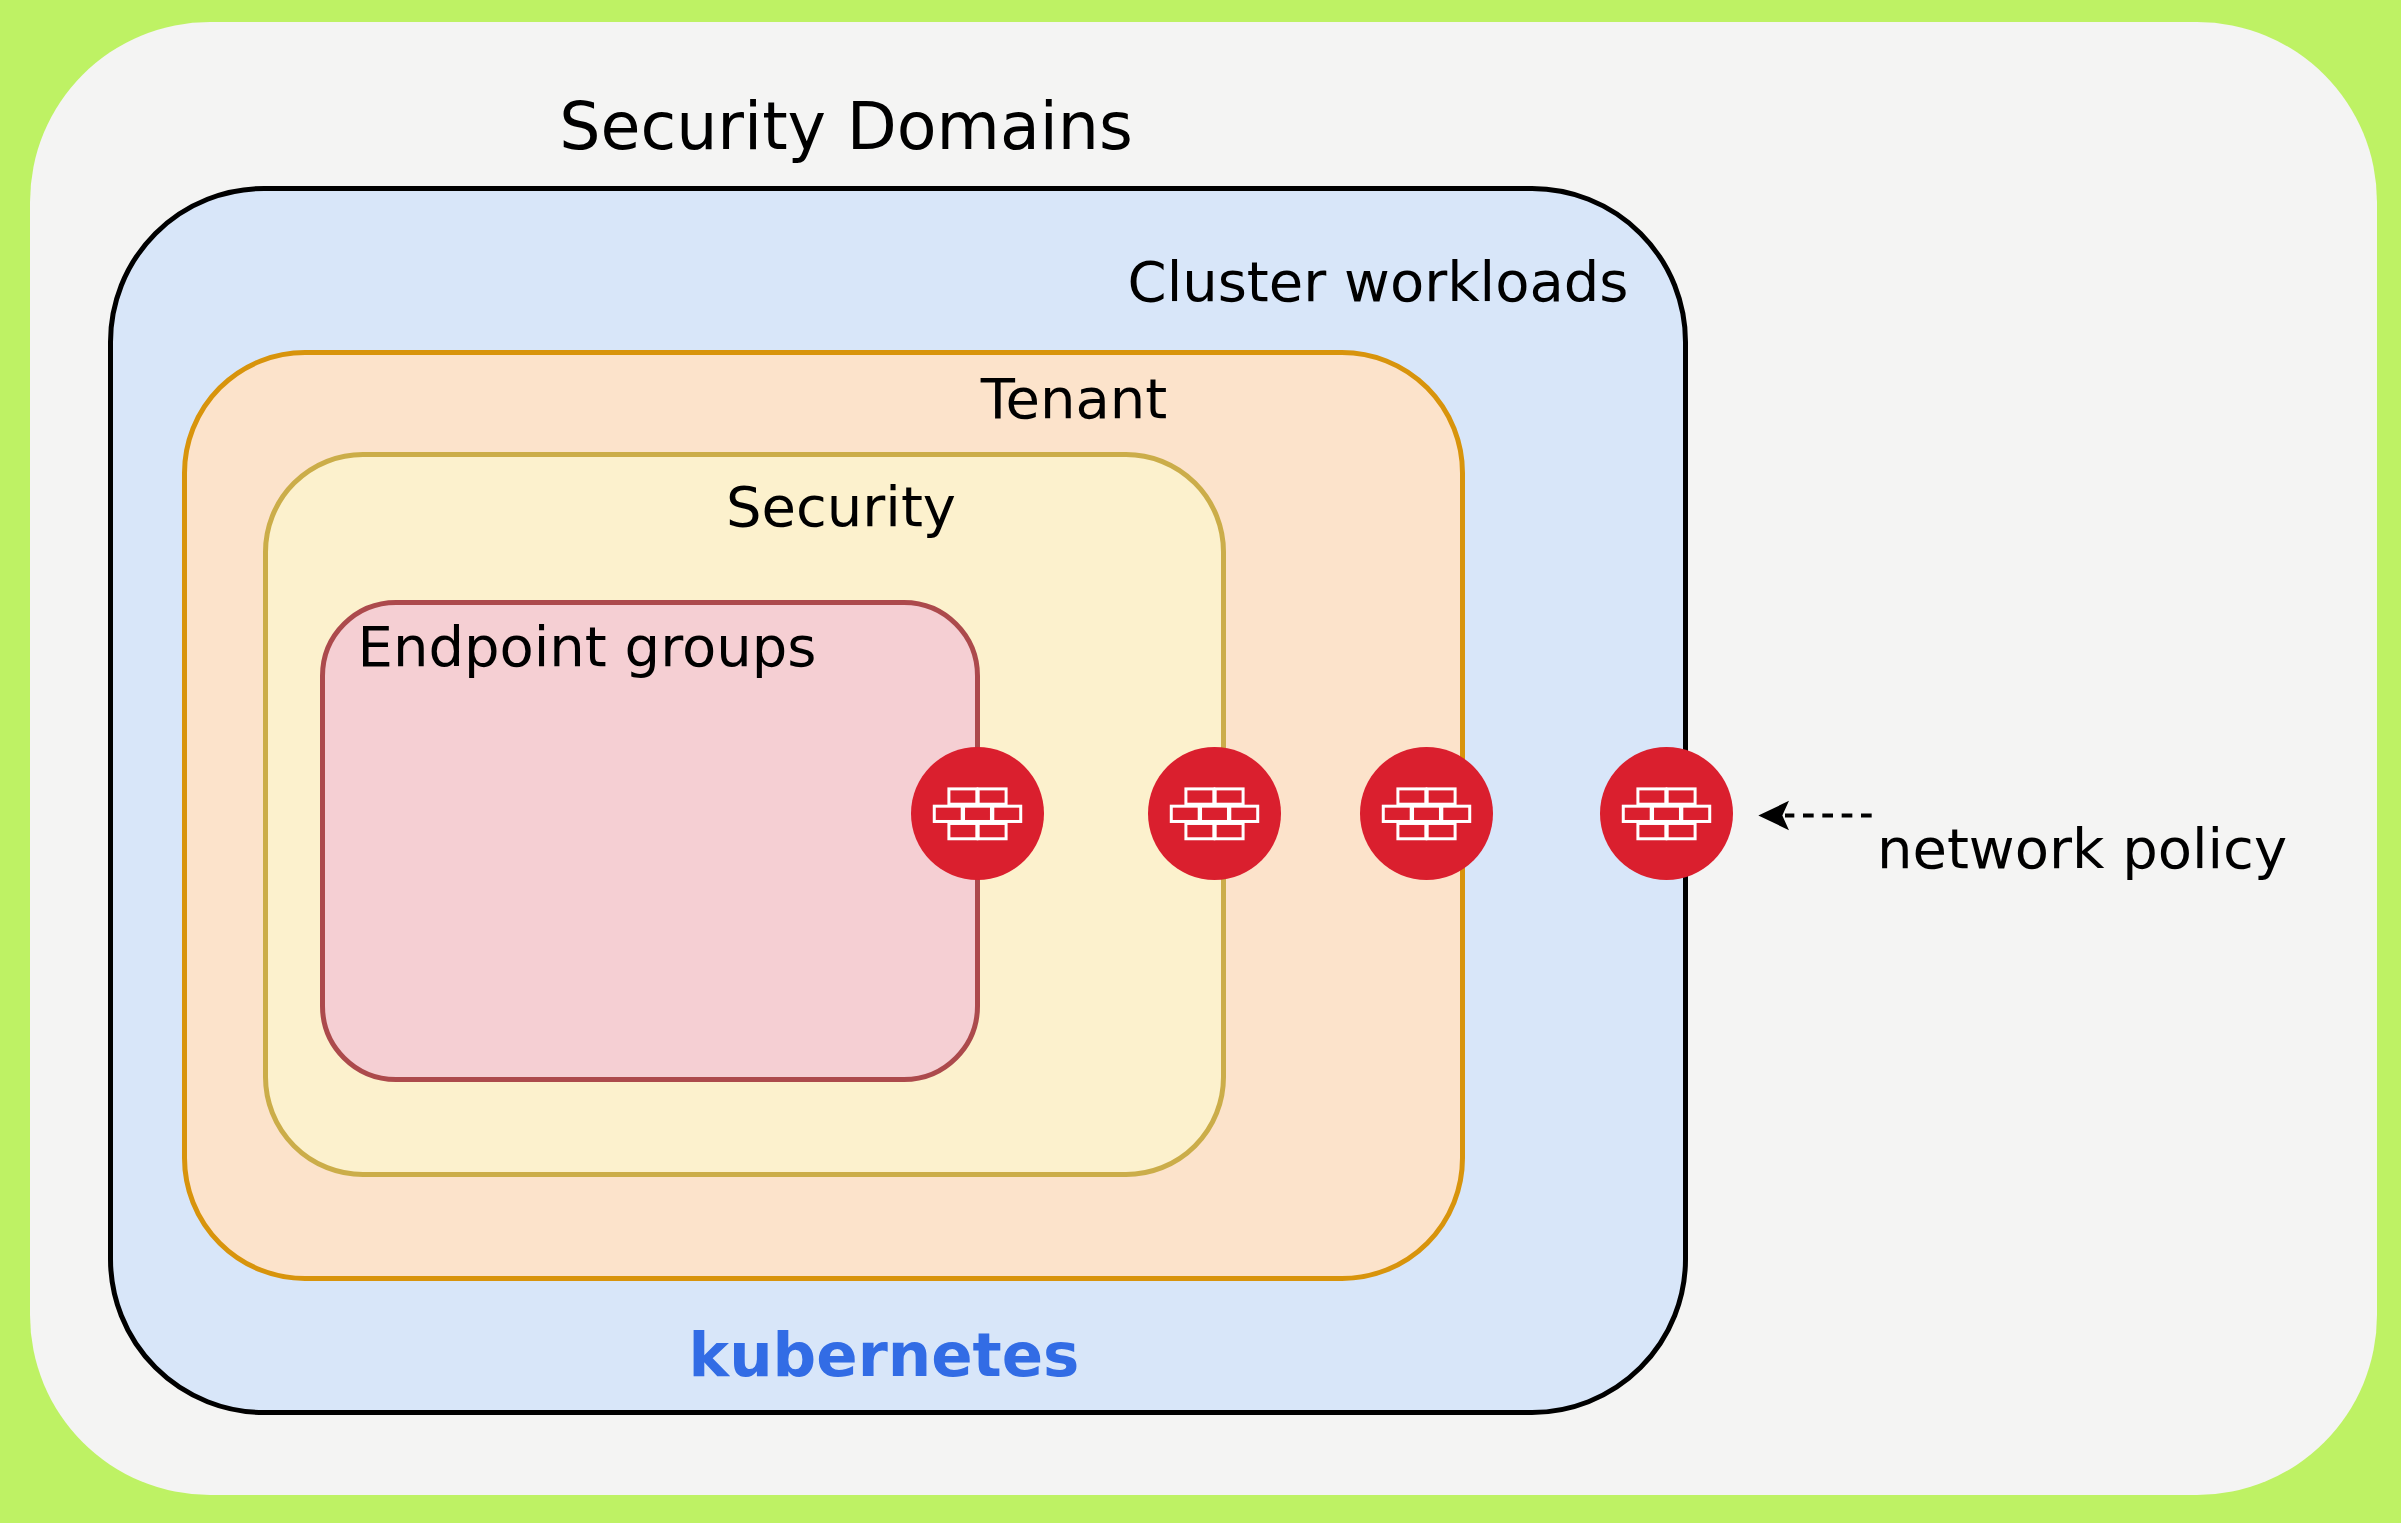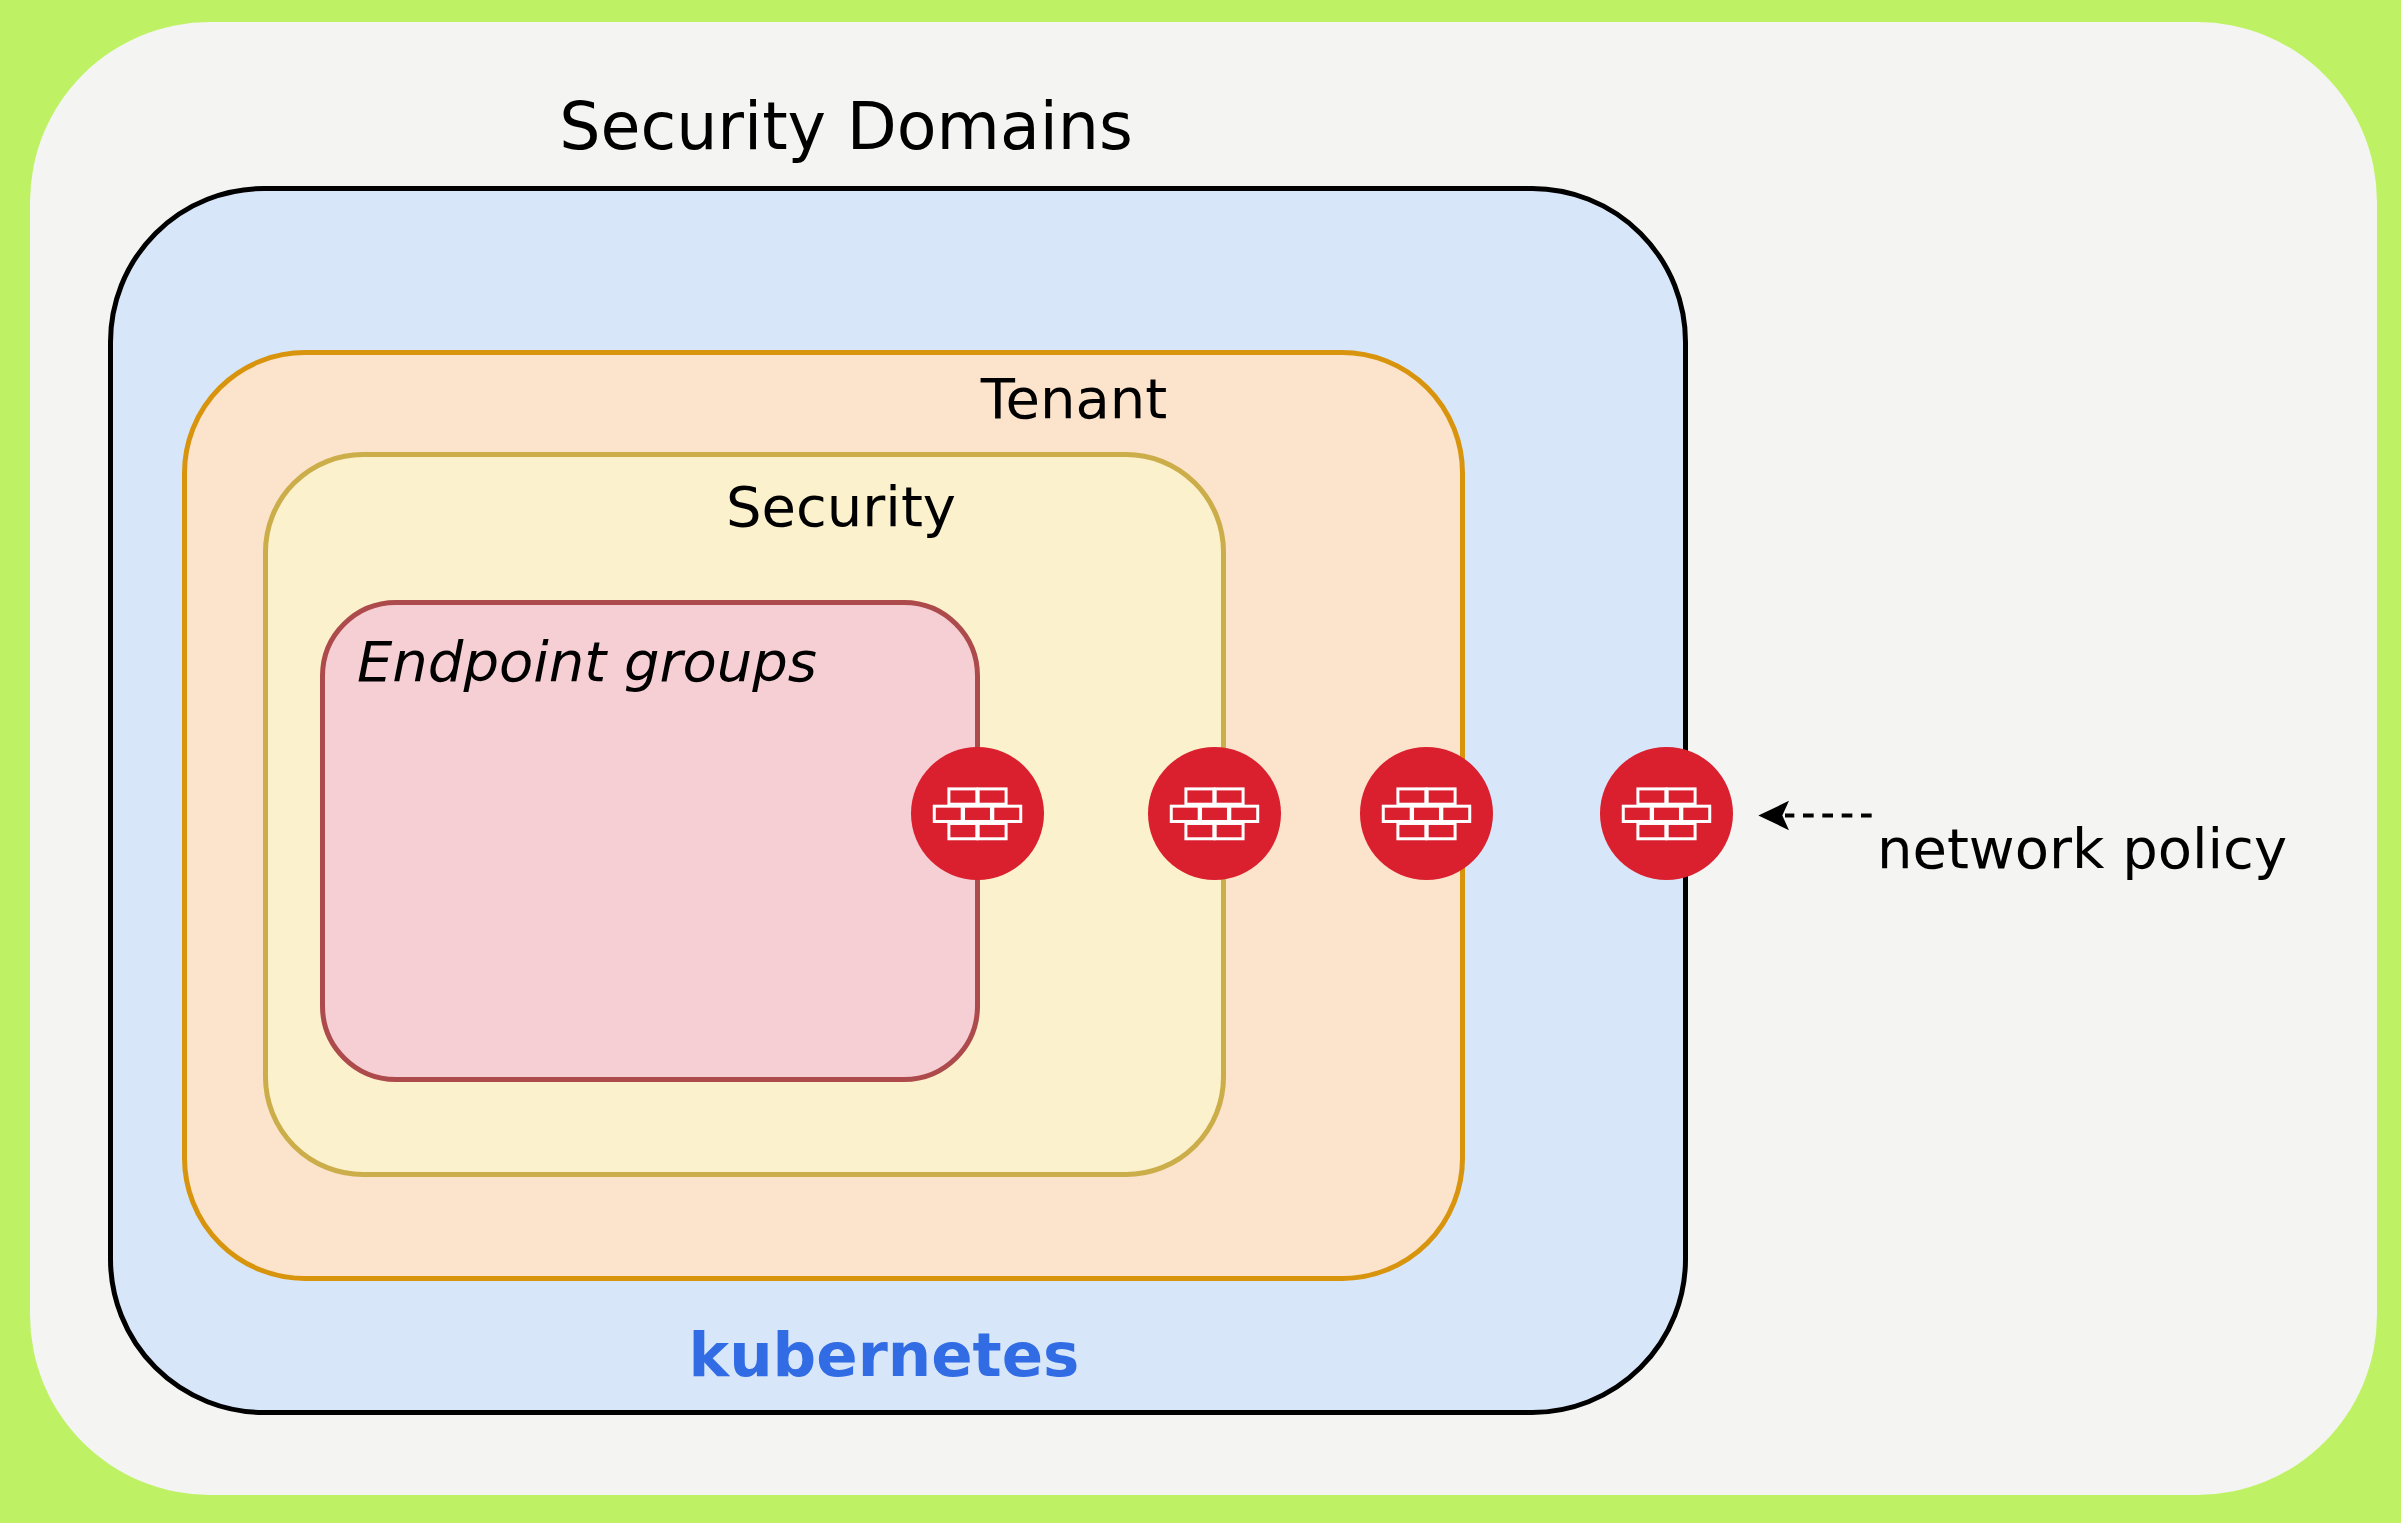--- a/index.html
+++ b/index.html
@@ -19,21 +19,21 @@
                  background:#FCF1CD;border:5.3px solid #CBAD49;border-radius:100px;}
   .box-endpoint{left:320px;top:600px;width:660px;height:482px;
                 background:#F5CFD3;border:5.3px solid #AC4A4C;border-radius:76px;}
 
   .lbl{position:absolute;transform:translate(-50%,-50%);white-space:nowrap;
        color:#000;font-size:56px;line-height:1;}
   .lbl-title{left:846px;top:126px;font-size:65px;}
   .lbl-cluster{left:1378px;top:282px;}
   .lbl-tenant{left:1074px;top:399px;}
   .lbl-namespace{left:841px;top:507px;}
-  .lbl-endpoint{left:587px;top:662px;font-style:italic;}
+  .lbl-endpoint{left:587px;top:647px;}
   .lbl-kubernetes{left:884px;top:1354px;font-size:61px;font-weight:bold;color:#326CE5;text-align:center;}
   .lbl-netpol{left:2082px;top:821px;margin-top:28px;}
 
   .fw{position:absolute;width:133px;height:133px;top:747px;}
   .fw-1{left:911px;} .fw-2{left:1148px;} .fw-3{left:1360px;} .fw-4{left:1600px;}
   .fw svg{display:block;width:133px;height:133px;}
   .fw rect{fill:none;stroke:#fff;stroke-width:4.5px;}
 
   .arrow{position:absolute;left:1757px;top:794px;width:120px;height:43px;}
 </style>
@@ -46,20 +46,21 @@
 
     
   </div>
 
   <div class="box box-cluster"></div>
   <div class="box box-tenant"></div>
   <div class="box box-namespace"></div>
   <div class="box box-endpoint"></div>
 
   <div class="lbl lbl-title">Security Domains</div>
+  <div class="lbl lbl-cluster">Cluster workloads</div>
   <div class="lbl lbl-tenant">Tenant</div>
   <div class="lbl lbl-namespace">Security</div>
   <div class="lbl lbl-endpoint">Endpoint groups</div>
   <div class="lbl lbl-kubernetes">kubernetes</div>
 
   <div class="fw fw-1">
     <svg viewBox="0 0 200 200">
       <circle cx="100" cy="100" r="100" fill="#DA1F2E"></circle>
       <rect x="57" y="63" width="42" height="23"></rect>
         <rect x="101" y="63" width="42" height="23"></rect>

